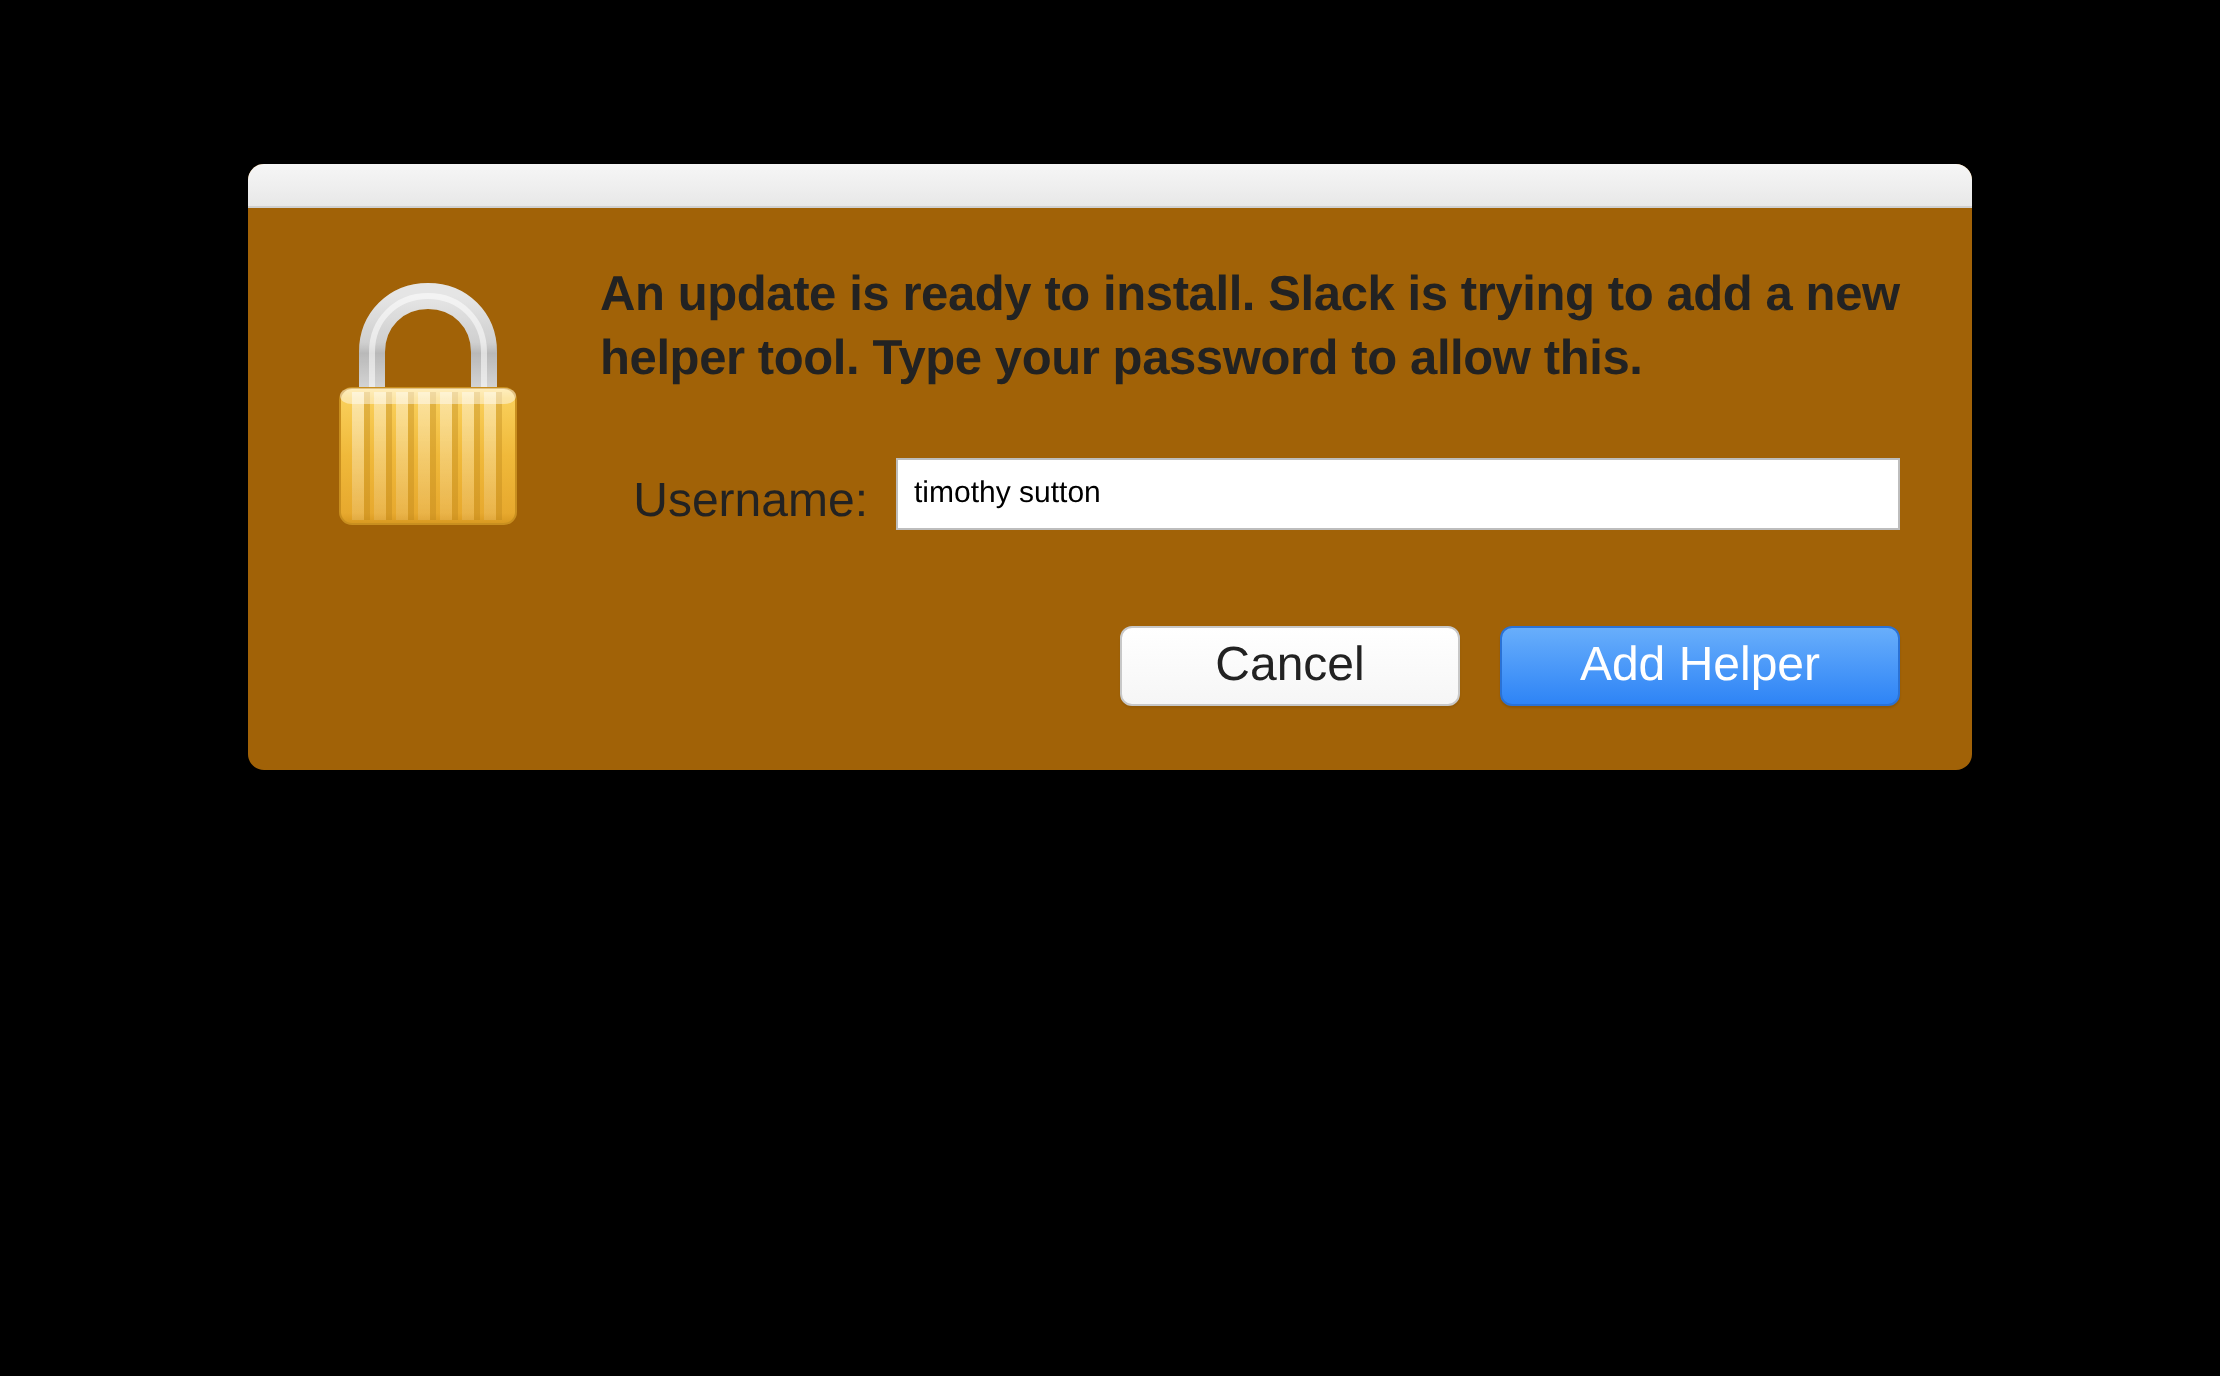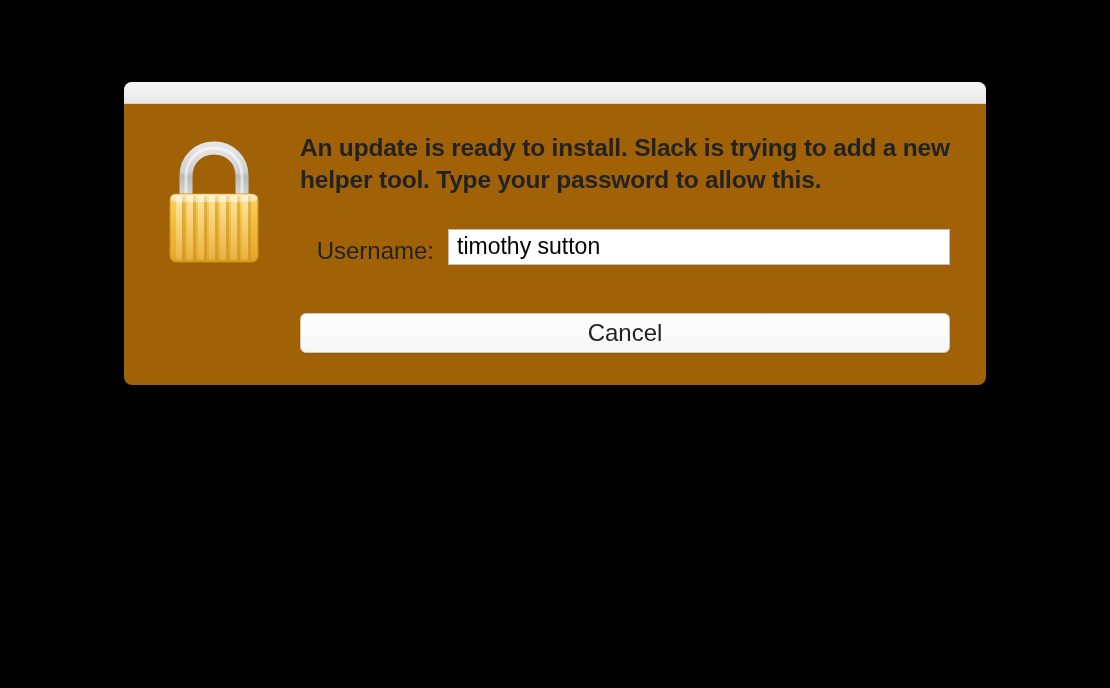--- a/index.html
+++ b/index.html
@@ -59,40 +59,39 @@
       font-size: 24px;
       color: #222;
       padding-right: 14px;
       font-weight: 400;
     }
     .text-input-wrapper {
       flex: 1;
     }
     .text-input {
       width: 100%;
-      font-size: 23px;
+      font-size: 15px;
       font-family: inherit;
       padding: 3px 8px;
       border: 1px solid #bdbdbd;
       background: #ffffff;
       border-radius: 0;
       outline: none;
       height: 36px;
     }
     .text-input.focused {
       border: 1px solid #bdbdbd;
       box-shadow: 0 0 0 4px rgba(108, 162, 231, 0.75);
       position: relative;
     }
     .button-row {
       display: flex;
       justify-content: flex-end;
       gap: 20px;
       margin-top: 48px;
-      flex-direction: column;
     }
     .btn {
       font-size: 24px;
       font-family: inherit;
       padding: 4px 28px;
       height: 40px;
       border-radius: 6px;
       cursor: pointer;
       min-width: 170px;
       text-align: center;
@@ -179,16 +178,17 @@
       <div class="form-row">
         <div class="form-label">Username:</div>
         <div class="text-input-wrapper">
           <input type="text" class="text-input" value="timothy sutton" style="">
         </div>
       </div>
 
 
       <div class="button-row">
         <button class="btn btn-secondary">Cancel</button>
+        <button class="btn btn-primary">Add Helper</button>
       </div>
     </div>
   </div>
 </div>
 
 </body></html>

